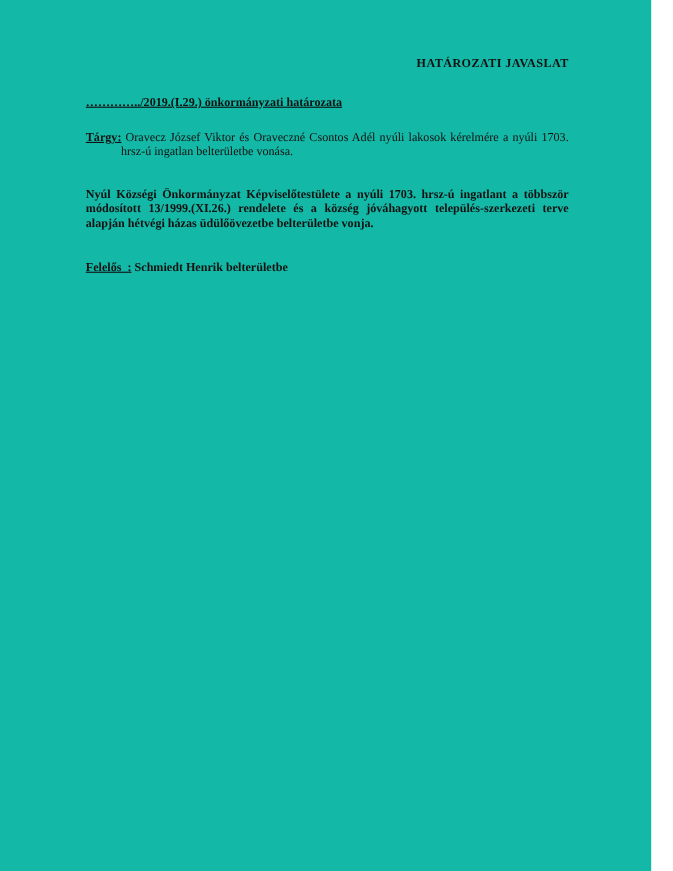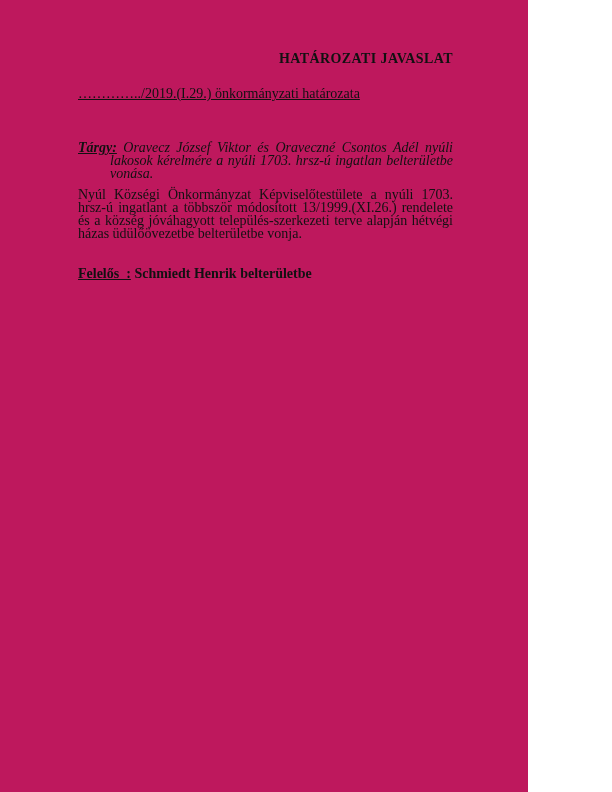--- a/index.html
+++ b/index.html
@@ -2,61 +2,61 @@
 <html><head>
 <meta charset="utf-8">
 <style>
   html, body {
     margin: 0;
     padding: 0;
     background: #ffffff;
   }
   .page {
     position: relative;
-    width: 528px;
+    width: 592px;
     height: 792px;
-    background: #be185d;
+    background: #14b8a6;
     font-family: "Liberation Serif", serif;
-    font-size: 14px;
+    font-size: 11px;
     line-height: 13px;
     color: #111111;
     box-sizing: border-box;
     padding: 52px 75px 0 78px;
     overflow: hidden;
   }
   .doc-title {
     text-align: right;
     font-weight: bold;
     letter-spacing: 0.4px;
     margin: 0 0 0 0;
   }
   .heading-line1 {
     margin-top: 30px;
     font-weight: bold;
     text-decoration: underline;
   }
   .heading-line2 {
     margin-top: 22px;
-    font-weight: normal;
+    font-weight: bold;
     text-decoration: underline;
   }
   .subject-para {
-    margin-top: 41px;
+    margin-top: 19px;
     text-align: justify;
     padding-left: 32px;
     text-indent: -32px;
-    font-style: italic;
   }
   .subject-label {
     font-weight: bold;
     text-decoration: underline;
   }
   .body-para1 {
-    margin-top: 8px;
+    margin-top: 26px;
     text-align: justify;
+    font-weight: bold;
   }
   .body-para2 {
     margin-top: 16px;
     text-align: left;
   }
   .footer-block {
     margin-top: 27px;
   }
   .footer-line {
     font-weight: bold;

